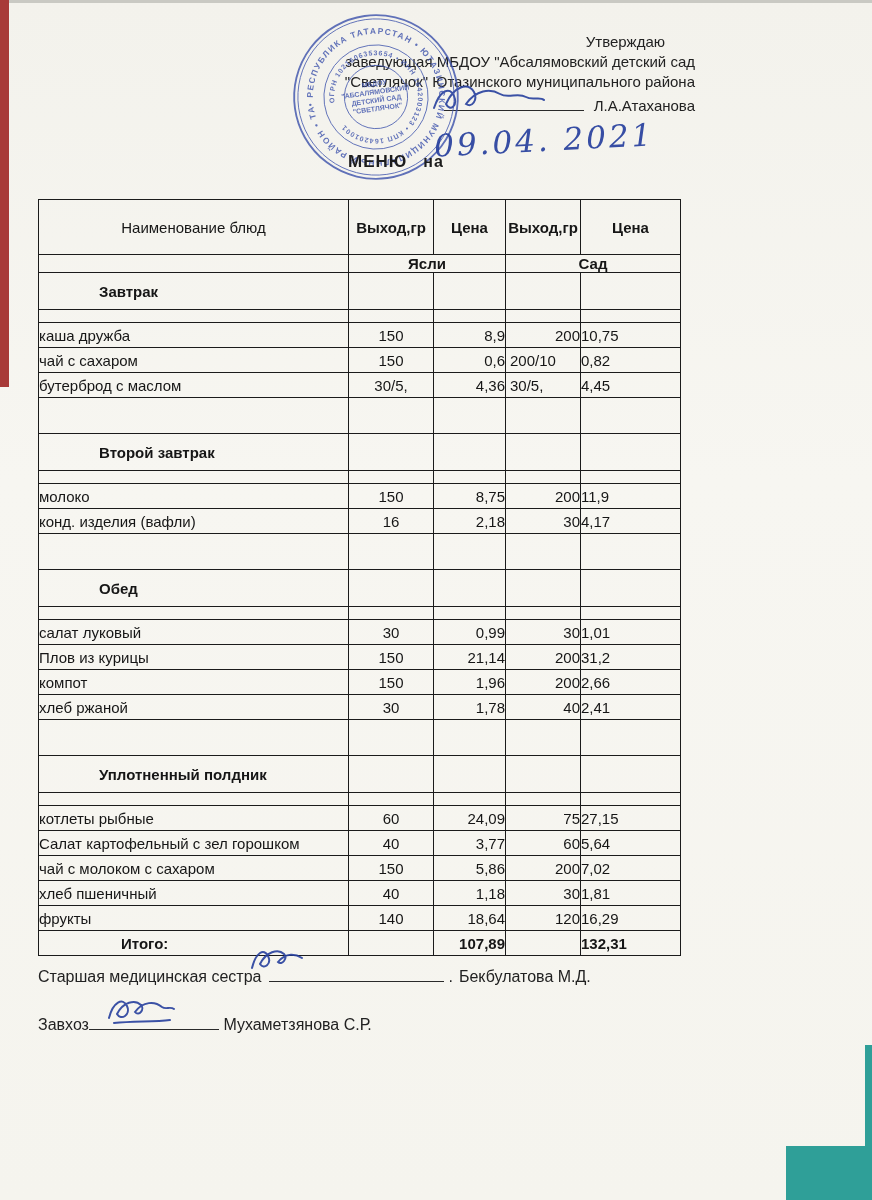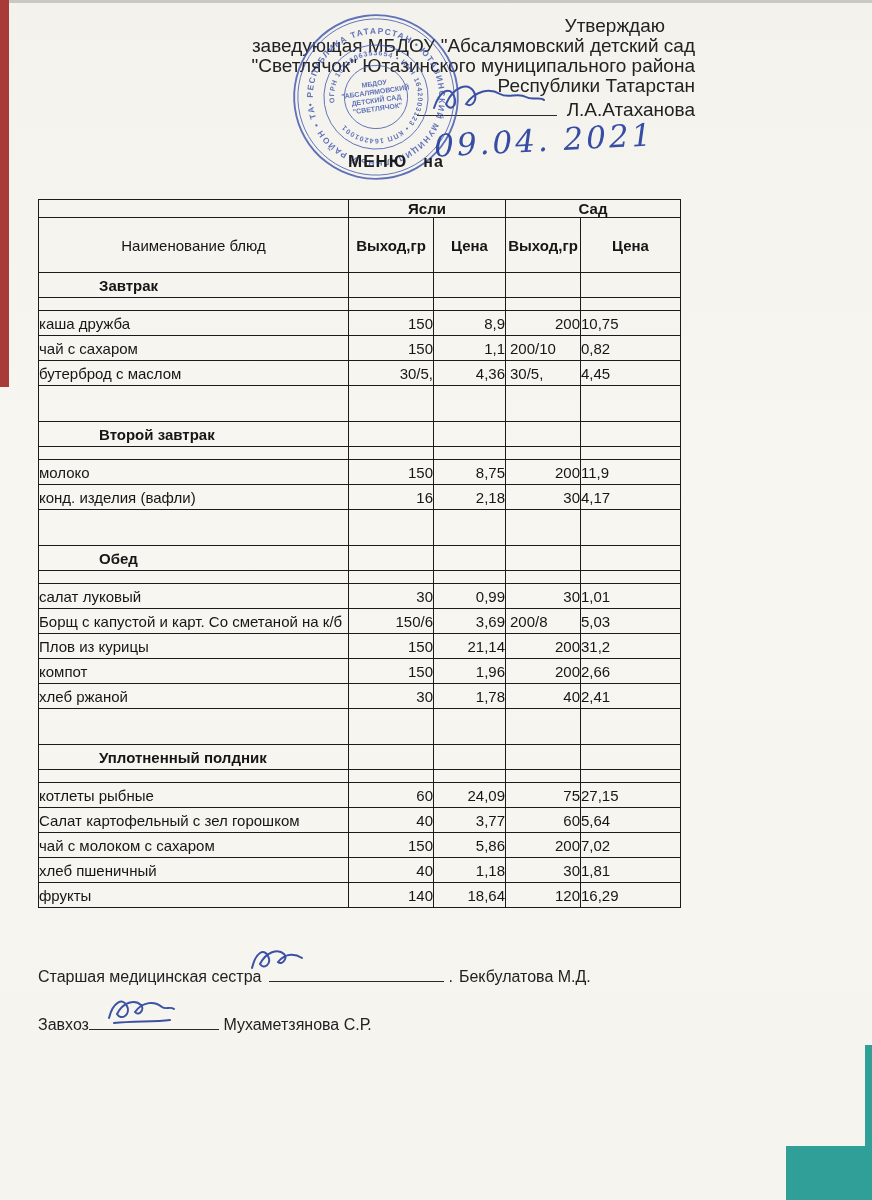--- a/index.html
+++ b/index.html
@@ -14,22 +14,22 @@
 
   
   .artifact { position:absolute; }
   .top-edge { left:0; top:0; width:100%; height:3px; background:#c9c9c3; }
   .left-strip { left:0; top:0; width:9px; height:387px; background:var(--edge-red); }
   .corner-patch { right:0; bottom:0; width:86px; height:54px; background:var(--edge-teal); }
   .corner-strip { right:0; bottom:40px; width:7px; height:115px; background:var(--edge-teal); }
 
   
   .approve-block {
-    position:absolute; top:16px; right:177px; text-align:right;
-    font-size:19px; line-height:20px; color:#222;
+    position:absolute; top:32px; right:177px; text-align:right;
+    font-size:15px; line-height:20px; color:#222;
   }
   .approve-first { padding-right:30px; }
   .sig-line { margin-top:4px; }
   .underline { display:inline-block; border-bottom:1.4px solid #2a2a2a; height:6px; vertical-align:baseline; }
   .u-140 { width:140px; margin-right:10px; }
   .u-175 { width:175px; margin-left:8px; }
   .u-130 { width:130px; }
 
   
   .menu-line { position:absolute; left:348px; top:152px; font-size:17px; font-weight:bold; letter-spacing:1px; }
@@ -62,30 +62,30 @@
   }
   .menu-table th, .menu-table td {
     border:1.6px solid #1b1b1b; padding:0; overflow:hidden; white-space:nowrap;
     font-size:15px; color:#161616;
   }
   .group-h { height:18px; font-size:15px; text-align:center; font-weight:bold; }
   .no-border { border:none; border-bottom:1.6px solid #1b1b1b; background:transparent; }
   .name-h { height:55px; font-size:10px; font-weight:normal; text-align:center; vertical-align:middle; }
   .col-h { height:55px; font-size:16px; font-weight:bold; text-align:center; vertical-align:middle; }
 
-  .row-section td { height:25px; }
+  .row-section td { height:37px; }
   .row-spacer_small td { height:13px; }
   .row-spacer_big td { height:36px; }
   .row-item td { height:25px; }
   .row-total td { height:25px; font-weight:bold; }
 
   .c-name { text-align:left; padding-left:6px; }
   .row-section .c-name { font-weight:bold; padding-left:60px; }
   .row-total .c-name { padding-left:82px; }
-  .c-out1 { text-align:right; padding-right:16px; }
+  .c-out1 { text-align:center; padding-right:16px; }
   .c-price1 { text-align:right; padding-right:8px; }
   .c-out2 { text-align:right; padding-right:20px;margin-left:12px; }
   .c-out2.left-align { text-align:left; padding-left:4px; padding-right:0; }
   .c-price2 { padding-right:8px; }
 
   
   .footer-line { position:absolute; left:38px; font-size:16px; color:#222; }
   .nurse-line { top:968px; }
   .zavhoz-line { top:1016px; }
   .dot { margin:0 6px 0 4px; }
@@ -97,21 +97,20 @@
 
   <div class="artifact top-edge"></div>
   <div class="artifact left-strip"></div>
   <div class="artifact corner-strip"></div>
   <div class="artifact corner-patch"></div>
 
   <div class="approve-block">
     <div class="approve-first">Утверждаю</div>
     <div>заведующая МБДОУ "Абсалямовский детский сад</div>
     <div>"Светлячок" Ютазинского муниципального района</div>
-    <div>Республики Татарстан</div>
     <div class="sig-line">
       <span class="underline u-140"></span><span>Л.А.Атаханова</span>
     </div>
   </div>
 
   <svg class="sig sig-approver" viewBox="0 0 120 40" width="120" height="40">
     <path d="M6,28 C12,10 22,6 26,16 C30,26 22,32 18,24 C26,6 40,2 46,12 C50,20 44,28 38,24 C48,10 62,8 72,14 C80,19 90,12 98,17 C104,21 112,16 116,20"></path>
   </svg>
 
   <div class="stamp">
@@ -141,31 +140,31 @@
   <table class="menu-table">
     <colgroup>
       <col style="width:310px">
         <col style="width:85px">
         <col style="width:72px">
         <col style="width:75px">
         <col style="width:100px">
     </colgroup>
     <thead>
       <tr>
-        <th class="no-border group-h"></th>
-        <th class="group-h" colspan="2">Ясли</th>
-        <th class="group-h" colspan="2">Сад</th>
-      </tr>
-      <tr>
         <th class="name-h">Наименование блюд</th>
         <th class="col-h">Выход,гр</th>
         <th class="col-h">Цена</th>
         <th class="col-h">Выход,гр</th>
         <th class="col-h">Цена</th>
       </tr>
+      <tr>
+        <th class="no-border group-h"></th>
+        <th class="group-h" colspan="2">Ясли</th>
+        <th class="group-h" colspan="2">Сад</th>
+      </tr>
     </thead>
     <tbody>
         <tr class="row-section">
           <td class="c-name">Завтрак</td>
           <td class="c-out1"></td>
           <td class="c-price1"></td>
           <td class="c-out2"></td>
           <td class="c-price2"></td>
         </tr>
         <tr class="row-spacer_small">
@@ -178,21 +177,21 @@
         <tr class="row-item">
           <td class="c-name">каша дружба</td>
           <td class="c-out1">150</td>
           <td class="c-price1">8,9</td>
           <td class="c-out2">200</td>
           <td class="c-price2">10,75</td>
         </tr>
         <tr class="row-item">
           <td class="c-name">чай с сахаром</td>
           <td class="c-out1">150</td>
-          <td class="c-price1">1,1</td>
+          <td class="c-price1">0,6</td>
           <td class="c-out2 left-align">200/10</td>
           <td class="c-price2">0,82</td>
         </tr>
         <tr class="row-item">
           <td class="c-name">бутерброд с маслом</td>
           <td class="c-out1">30/5,</td>
           <td class="c-price1">4,36</td>
           <td class="c-out2 left-align">30/5,</td>
           <td class="c-price2">4,45</td>
         </tr>
@@ -253,27 +252,20 @@
           <td class="c-price2"></td>
         </tr>
         <tr class="row-item">
           <td class="c-name">салат луковый</td>
           <td class="c-out1">30</td>
           <td class="c-price1">0,99</td>
           <td class="c-out2">30</td>
           <td class="c-price2">1,01</td>
         </tr>
         <tr class="row-item">
-          <td class="c-name">Борщ с капустой и карт. Со сметаной на к/б</td>
-          <td class="c-out1">150/6</td>
-          <td class="c-price1">3,69</td>
-          <td class="c-out2 left-align">200/8</td>
-          <td class="c-price2">5,03</td>
-        </tr>
-        <tr class="row-item">
           <td class="c-name">Плов из курицы</td>
           <td class="c-out1">150</td>
           <td class="c-price1">21,14</td>
           <td class="c-out2">200</td>
           <td class="c-price2">31,2</td>
         </tr>
         <tr class="row-item">
           <td class="c-name">компот</td>
           <td class="c-out1">150</td>
           <td class="c-price1">1,96</td>
@@ -336,20 +328,27 @@
           <td class="c-out2">30</td>
           <td class="c-price2">1,81</td>
         </tr>
         <tr class="row-item">
           <td class="c-name">фрукты</td>
           <td class="c-out1">140</td>
           <td class="c-price1">18,64</td>
           <td class="c-out2">120</td>
           <td class="c-price2">16,29</td>
         </tr>
+        <tr class="row-total">
+          <td class="c-name">Итого:</td>
+          <td class="c-out1"></td>
+          <td class="c-price1">107,89</td>
+          <td class="c-out2"></td>
+          <td class="c-price2">132,31</td>
+        </tr>
       </tbody>
   </table>
 
   <div class="footer-line nurse-line">
     <span>Старшая медицинская сестра</span><span class="underline u-175"></span><span class="dot">.</span><span>Бекбулатова М.Д.</span>
   </div>
   <svg class="sig sig-nurse" viewBox="0 0 60 32" width="60" height="32">
     <path d="M4,24 C8,8 16,4 20,12 C24,20 16,26 12,20 C18,8 30,4 36,10 C40,14 34,22 30,18 C38,8 48,10 54,14"></path>
   </svg>
 

